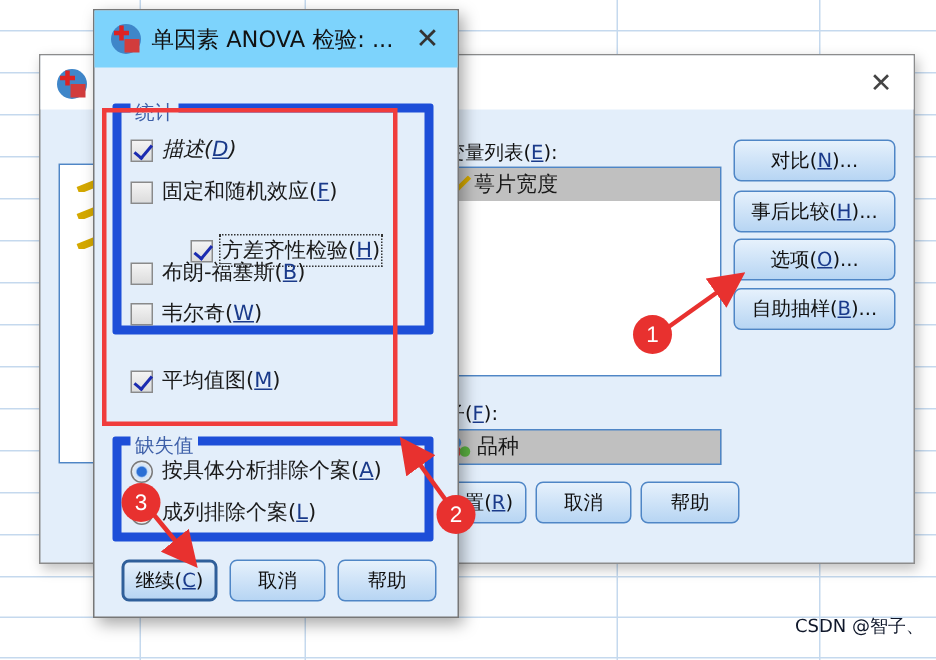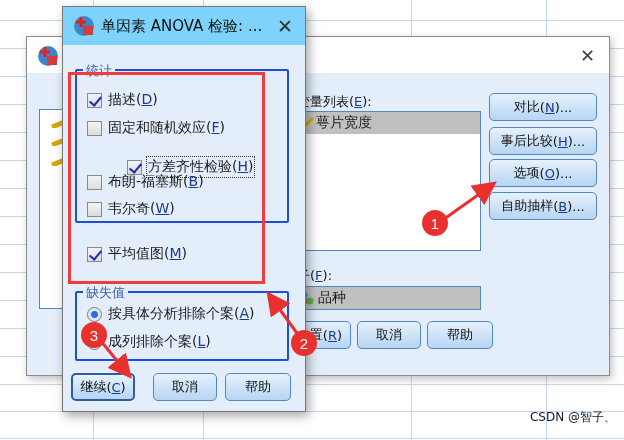--- a/index.html
+++ b/index.html
@@ -54,21 +54,21 @@
     position: absolute; left: 62px; top: 6px; width: 244px; height: 406px;
     background: #e3eefa; border: 1px solid #777;
     box-shadow: 3px 4px 10px rgba(0,0,0,0.35);
   }
   .front-dlg .titlebar {
     height: 38px; background: #7dd3fc; display: flex; align-items: center; padding-left: 10px; gap: 6px; position: relative;
   }
   .front-dlg .title { font-size: 15px; color: #111; }
   .front-dlg .close { position: absolute; right: 12px; top: 8px; font-size: 19px; color: #333; }
   .group {
-    position: absolute; border: 2px solid #1d4ed8; border-radius: 2px; text-decoration: underline;
+    position: absolute; border: 6px solid #1d4ed8; border-radius: 2px; text-decoration: underline;
   }
   .group-title {
     position: absolute; top: -9px; left: 6px; background: #e3eefa; padding: 0 3px;
     color: #3d5fa8; font-size: 13px;
   }
   .opt { position: absolute; left: 24px; display: flex; align-items: center; gap: 6px; font-size: 14px; }
   .cb {
     width: 15px; height: 15px; border: 1px solid #8a8a8a; background: linear-gradient(#f4f4f4,#dcdcdc);
     position: relative;
   }
@@ -197,21 +197,21 @@
         <path d="M3 7h10M8 2v10" stroke="#d22" stroke-width="3"></path>
       </svg>
     <span class="title">单因素 ANOVA 检验: ...</span>
     <span class="close">✕</span>
   </div>
 
   <div class="group" style="left:12px; top:62px; width:214px; height:154px;">
     <span class="group-title">统计</span>
   </div>
 
-  <div class="opt" style="top:84px;">
+  <div class="opt" style="top:84px;font-style:italic;">
     <span class="cb checked"></span>
     <span><span>描述</span>(<span class="u">D</span>)</span>
   </div>
   <div class="opt" style="top:112px;">
     <span class="cb"></span>
     <span><span>固定和随机效应</span>(<span class="u">F</span>)</span>
   </div>
   <div class="opt" style="top:151px;margin-left:40px;">
     <span class="cb checked"></span>
     <span class="focus"><span>方差齐性检验</span>(<span class="u">H</span>)</span>
@@ -235,21 +235,21 @@
   </div>
   <div class="opt" style="top:326px;">
     <span class="radio" style="background:radial-gradient(circle,#f6f6f6 0 5px,#e0e0e0 7px);"></span>
     <span><span>成列排除个案</span>(<span class="u">L</span>)</span>
   </div>
   <div class="opt" style="top:298px;">
     <span class="radio"></span>
     <span><span>按具体分析排除个案</span>(<span class="u">A</span>)</span>
   </div>
 
-  <div class="btn" style="left:8px; top:366px; width:64px; border:2px solid #2f5f9a;text-align:right;">
+  <div class="btn" style="left:18px; top:366px; width:64px; border:2px solid #2f5f9a;text-align:right;">
     <span>继续</span>(<span class="u">C</span>)
   </div>
   <div class="btn" style="left:90px; top:366px; width:64px;">
     <span>取消</span>
   </div>
   <div class="btn" style="left:162px; top:366px; width:66px;">
     <span>帮助</span>
   </div>
 </div>
 

